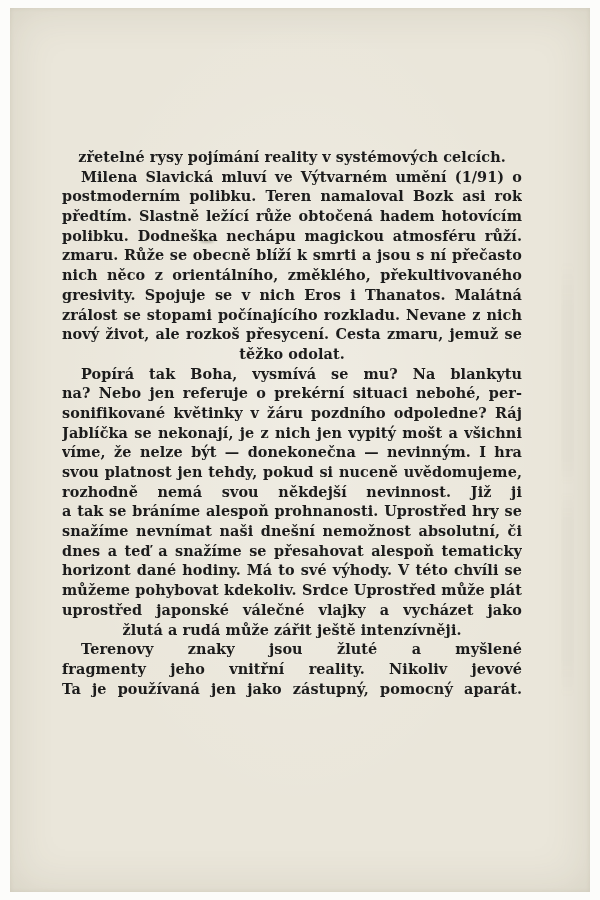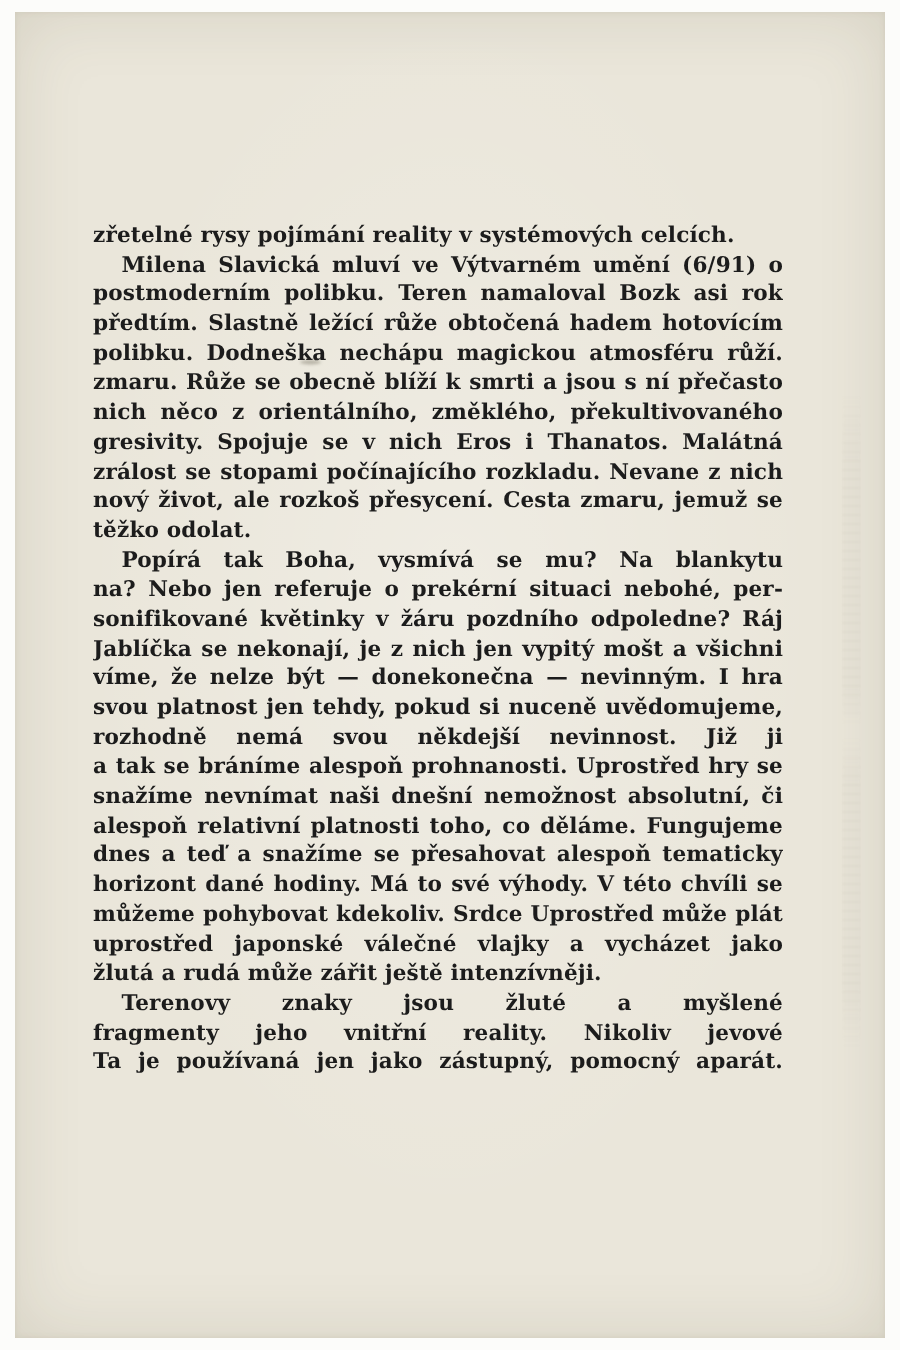--- a/index.html
+++ b/index.html
@@ -34,21 +34,21 @@
     color:var(--ink);
     font-weight:700;
     font-size:14.4px;
     letter-spacing:.1px;
     overflow:hidden;
   }
   .line{
     height:19.7px;
     line-height:19.7px;
     overflow:hidden;
-    text-align:left;
+    text-align:center;
     white-space:normal;
   }
   .line.j{
     text-align:justify;
     text-align-last:justify;
   }
   .line.ind{
     text-indent:19px;
   }
   .bleed{
@@ -78,40 +78,39 @@
   }
 </style>
 </head>
 <body>
 
 <div class="scan-margin"></div>
 
 <div class="page">
   <div class="text-block">
       <div class="line">zřetelné rysy pojímání reality v systémových celcích.</div>
-      <div class="line j ind">Milena Slavická mluví ve Výtvarném umění (6/91) o</div>
+      <div class="line j ind">Milena Slavická mluví ve Výtvarném umění (1/91) o</div>
       <div class="line j">postmoderním polibku. Teren namaloval Bozk asi rok</div>
       <div class="line j">předtím. Slastně ležící růže obtočená hadem hotovícím se k</div>
       <div class="line j">polibku. Dodneška nechápu magickou atmosféru růží. Je v</div>
       <div class="line j">zmaru. Růže se obecně blíží k smrti a jsou s ní přečasto</div>
       <div class="line j">nich něco z orientálního, změklého, překultivovaného</div>
       <div class="line j">gresivity. Spojuje se v nich Eros i Thanatos. Malátná pře-</div>
       <div class="line j">zrálost se stopami počínajícího rozkladu. Nevane z nich</div>
       <div class="line j">nový život, ale rozkoš přesycení. Cesta zmaru, jemuž se dá</div>
       <div class="line">těžko odolat.</div>
       <div class="line j ind">Popírá tak Boha, vysmívá se mu? Na blankytu nekoneč-</div>
       <div class="line j">na? Nebo jen referuje o prekérní situaci nebohé, per-</div>
       <div class="line j">sonifikované květinky v žáru pozdního odpoledne? Ráj je v</div>
       <div class="line j">Jablíčka se nekonají, je z nich jen vypitý mošt a všichni</div>
       <div class="line j">víme, že nelze být — donekonečna — nevinným. I hra má</div>
       <div class="line j">svou platnost jen tehdy, pokud si nuceně uvědomujeme, že</div>
       <div class="line j">rozhodně nemá svou někdejší nevinnost. Již ji nevzkřísíme,</div>
       <div class="line j">a tak se bráníme alespoň prohnanosti. Uprostřed hry se</div>
       <div class="line j">snažíme nevnímat naši dnešní nemožnost absolutní, či</div>
-      <div class="line j">alespoň relativní platnosti toho, co děláme. Fungujeme</div>
       <div class="line j">dnes a teď a snažíme se přesahovat alespoň tematicky</div>
       <div class="line j">horizont dané hodiny. Má to své výhody. V této chvíli se</div>
       <div class="line j">můžeme pohybovat kdekoliv. Srdce Uprostřed může plát</div>
       <div class="line j">uprostřed japonské válečné vlajky a vycházet jako slunce,</div>
       <div class="line">žlutá a rudá může zářit ještě intenzívněji.</div>
       <div class="line j ind">Terenovy znaky jsou žluté a myšlené ornamentalizované</div>
       <div class="line j">fragmenty jeho vnitřní reality. Nikoliv jevové skutečnosti.</div>
       <div class="line j">Ta je používaná jen jako zástupný, pomocný aparát. Něco</div>
     </div>
   <div class="smudge"></div>

